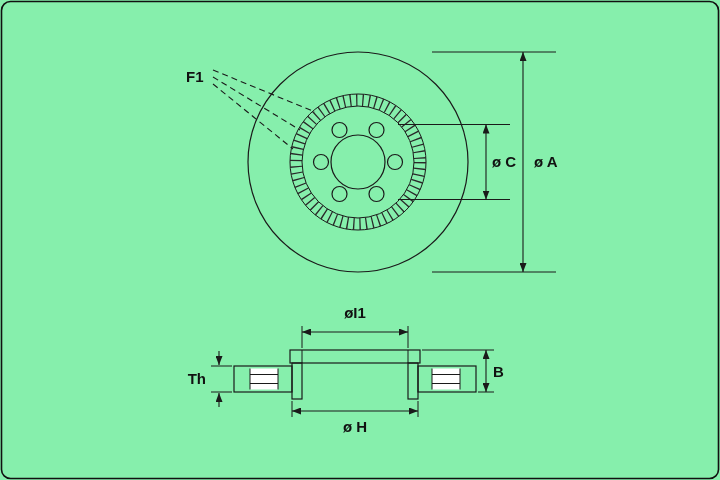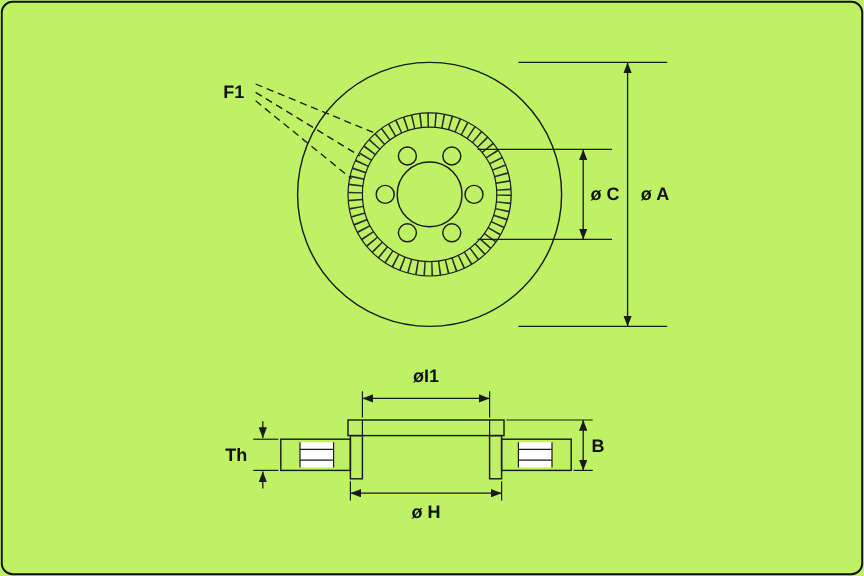--- a/index.html
+++ b/index.html
@@ -8,21 +8,21 @@
     background: #ffffff;
     width: 720px;
     height: 480px;
     overflow: hidden;
     font-family: "Liberation Sans", sans-serif;
   }
   .stage {
     position: relative;
     width: 720px;
     height: 480px;
-    background: #bef264;
+    background: #86efac;
   }
   svg { display: block; }
   .dim-text {
     font-family: "Liberation Sans", sans-serif;
     font-size: 15px;
     font-weight: bold;
     fill: #111111;
   }
   .outline { stroke: #1a1a1a; stroke-width: 1.2; fill: none; }
   .thin    { stroke: #1a1a1a; stroke-width: 1;   fill: none; }

